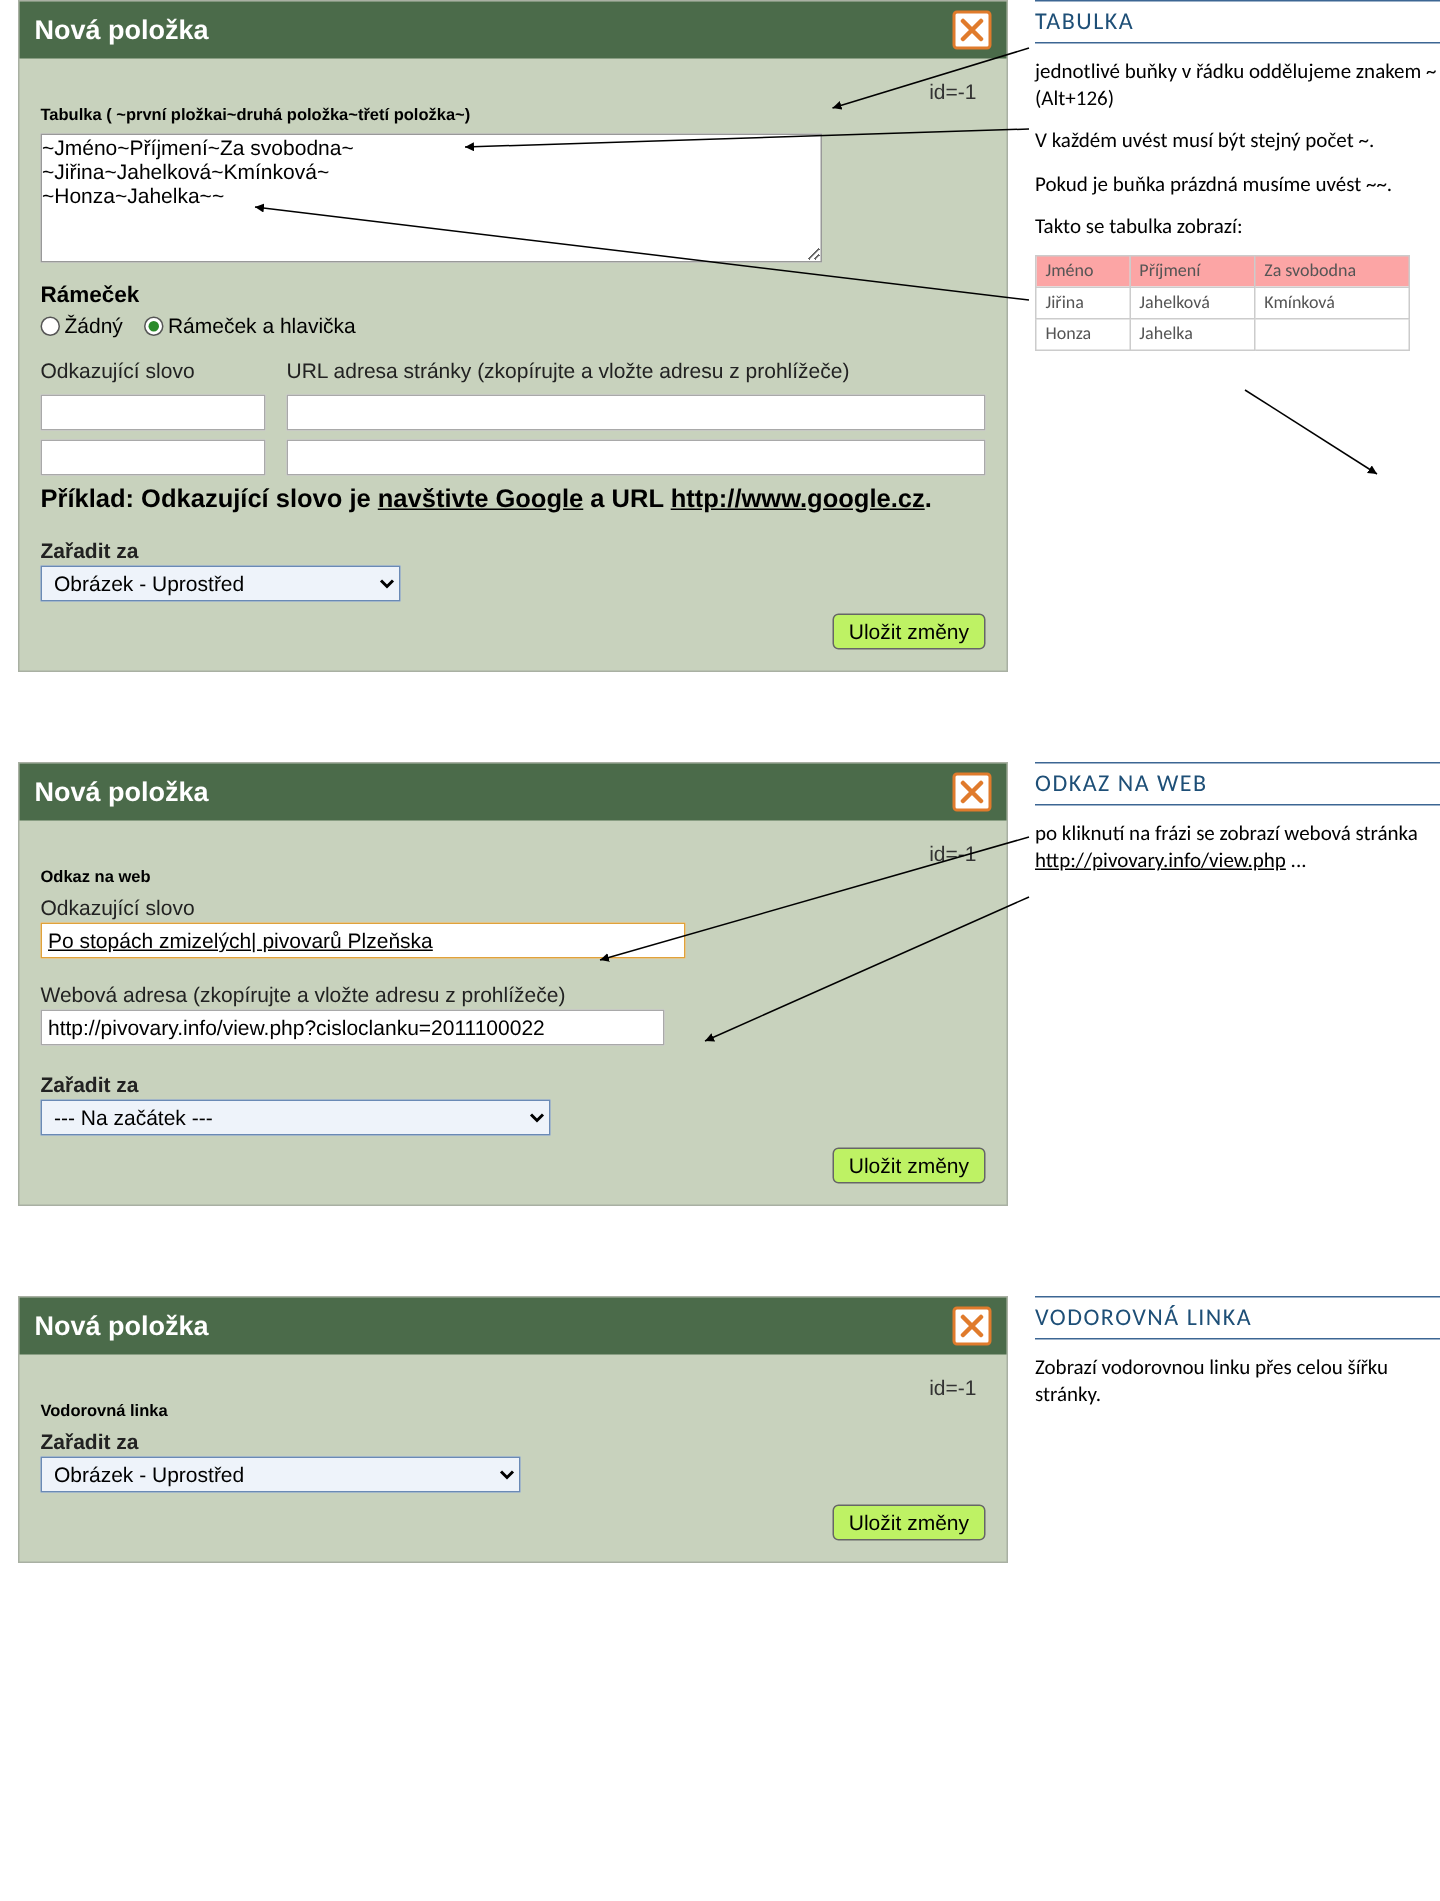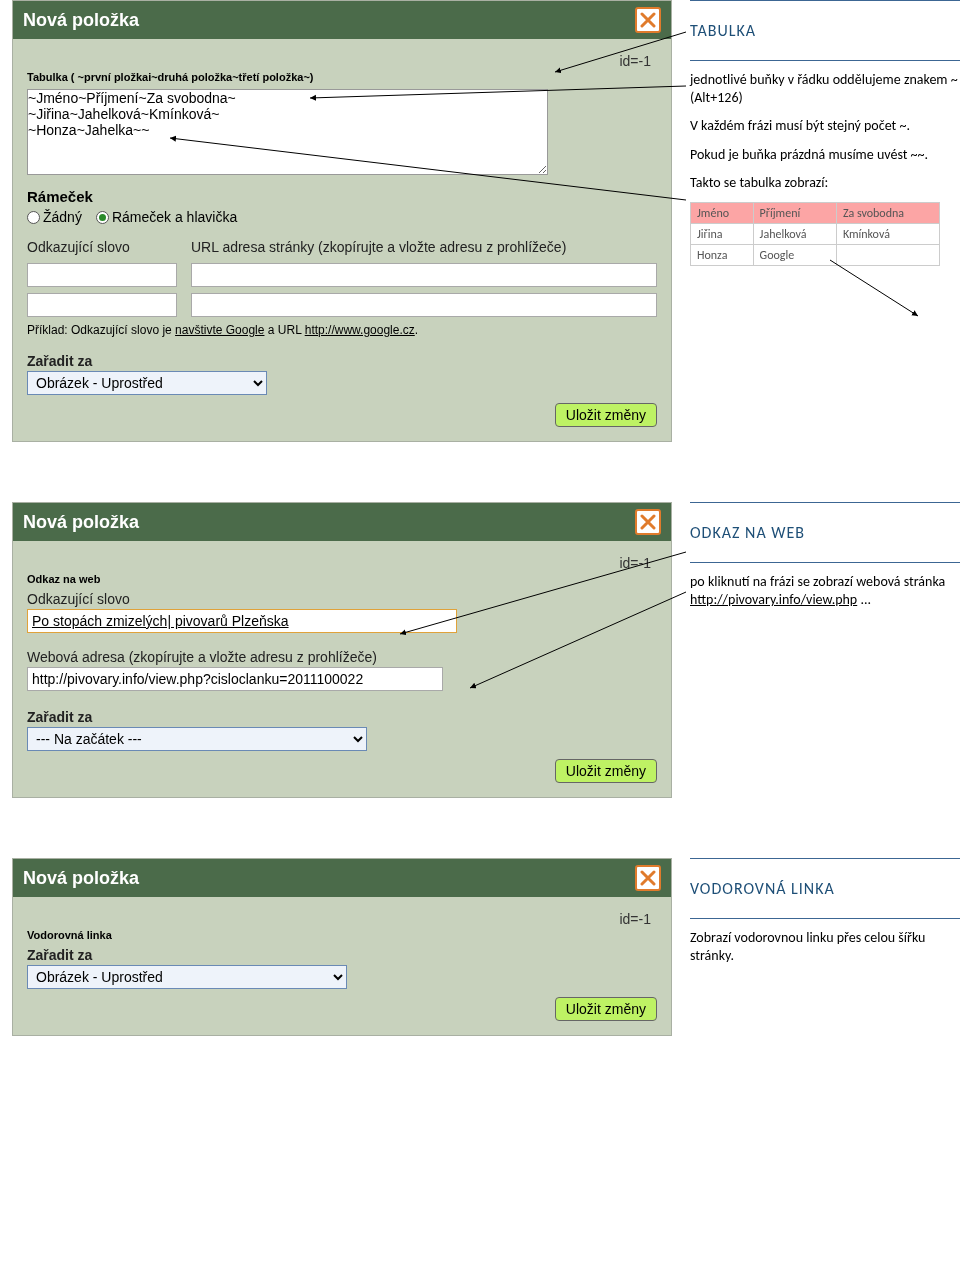--- a/index.html
+++ b/index.html
@@ -98,21 +98,21 @@
     display:flex; gap:14px; margin-bottom:6px;
   }
   .cols .col1 { width:150px; }
   .cols .col2 { flex:1; }
   .txt-input {
     border:1px solid #a9a9a9; background:#fff; height:24px; padding:2px 4px;
     font-family:Arial,sans-serif; font-size:14px; width:100%;
   }
   .txt-input.hl { border:1px solid #e0a23a; }
   .hint {
-    font-size:12px; margin:6px 0 16px 0;
+    font-size:17px; margin:6px 0 16px 0;font-weight:bold;
   }
   .hint .u { text-decoration: underline; }
   select.sel {
     height:24px; border:1px solid #6a8ab5; background:#eef3fa;
     font-family:Arial,sans-serif; font-size:14px; padding:0 4px;
   }
   .save-row {
     text-align:right; margin-top:8px;
   }
   .save-btn {
@@ -125,21 +125,21 @@
     width: 270px;
     margin-left: 18px;
     font-family: Calibri, Arial, sans-serif;
   }
   .side-title {
     color:#1e4f77;
     font-size:16px;
     letter-spacing:1px;
     border-top:1px solid #3c6693;
     border-bottom:1px solid #3c6693;
-    padding:20px 0;
+    padding:4px 0;
     margin-bottom:10px;
   }
   .side p { margin:0 0 10px 0; font-size:14px; line-height:1.3; }
   .side a { color:#000; text-decoration:underline; }
   .mini-table {
     border-collapse:collapse; font-size:12px; margin-top:4px;
     width:250px;
   }
   .mini-table th, .mini-table td {
     border:1px solid #ccc; padding:3px 6px; text-align:left;
@@ -211,38 +211,38 @@
 
       <div class="save-row">
         <span class="save-btn">Uložit změny</span>
       </div>
     </div>
   </div>
 
   <div class="side">
     <div class="side-title">TABULKA</div>
     <p>jednotlivé buňky v řádku oddělujeme znakem ~ (Alt+126)</p>
-    <p>V každém frázi musí být stejný počet ~.</p>
+    <p>V každém uvést musí být stejný počet ~.</p>
     <p>Pokud je buňka prázdná musíme uvést ~~.</p>
     <p>Takto se tabulka zobrazí:</p>
     <table class="mini-table">
       <tbody>
             <tr>
         <th>Jméno</th>
         <th>Příjmení</th>
         <th>Za svobodna</th>
       </tr>
       <tr>
         <td>Jiřina</td>
         <td>Jahelková</td>
         <td>Kmínková</td>
       </tr>
       <tr>
         <td>Honza</td>
-        <td>Google</td>
+        <td>Jahelka</td>
         <td></td>
       </tr>
     </tbody>
         </table>
   </div>
 
   <svg class="overlay" width="960" height="520">
     <defs>
       <marker id="ah1" markerWidth="8" markerHeight="8" refX="6" refY="3" orient="auto">
         <path d="M0,0 L6,3 L0,6 Z" fill="#000"></path>

